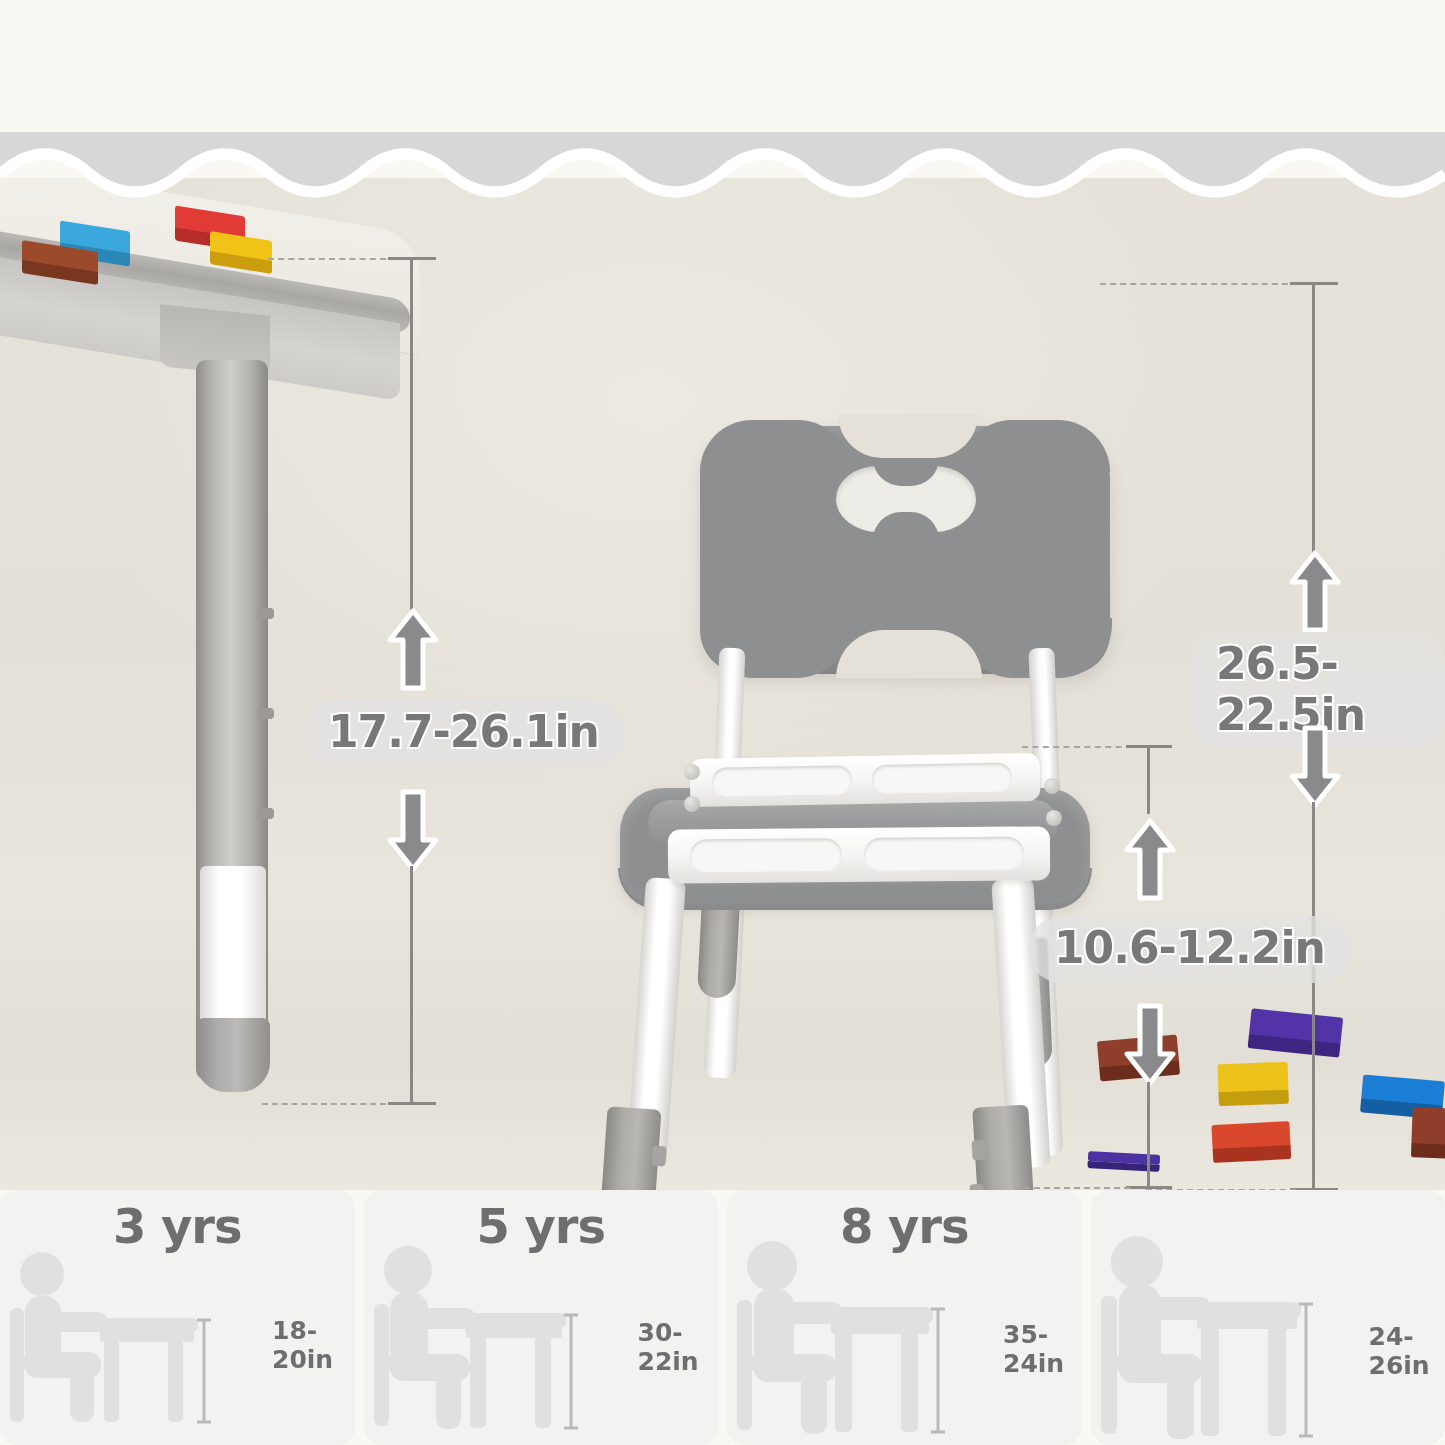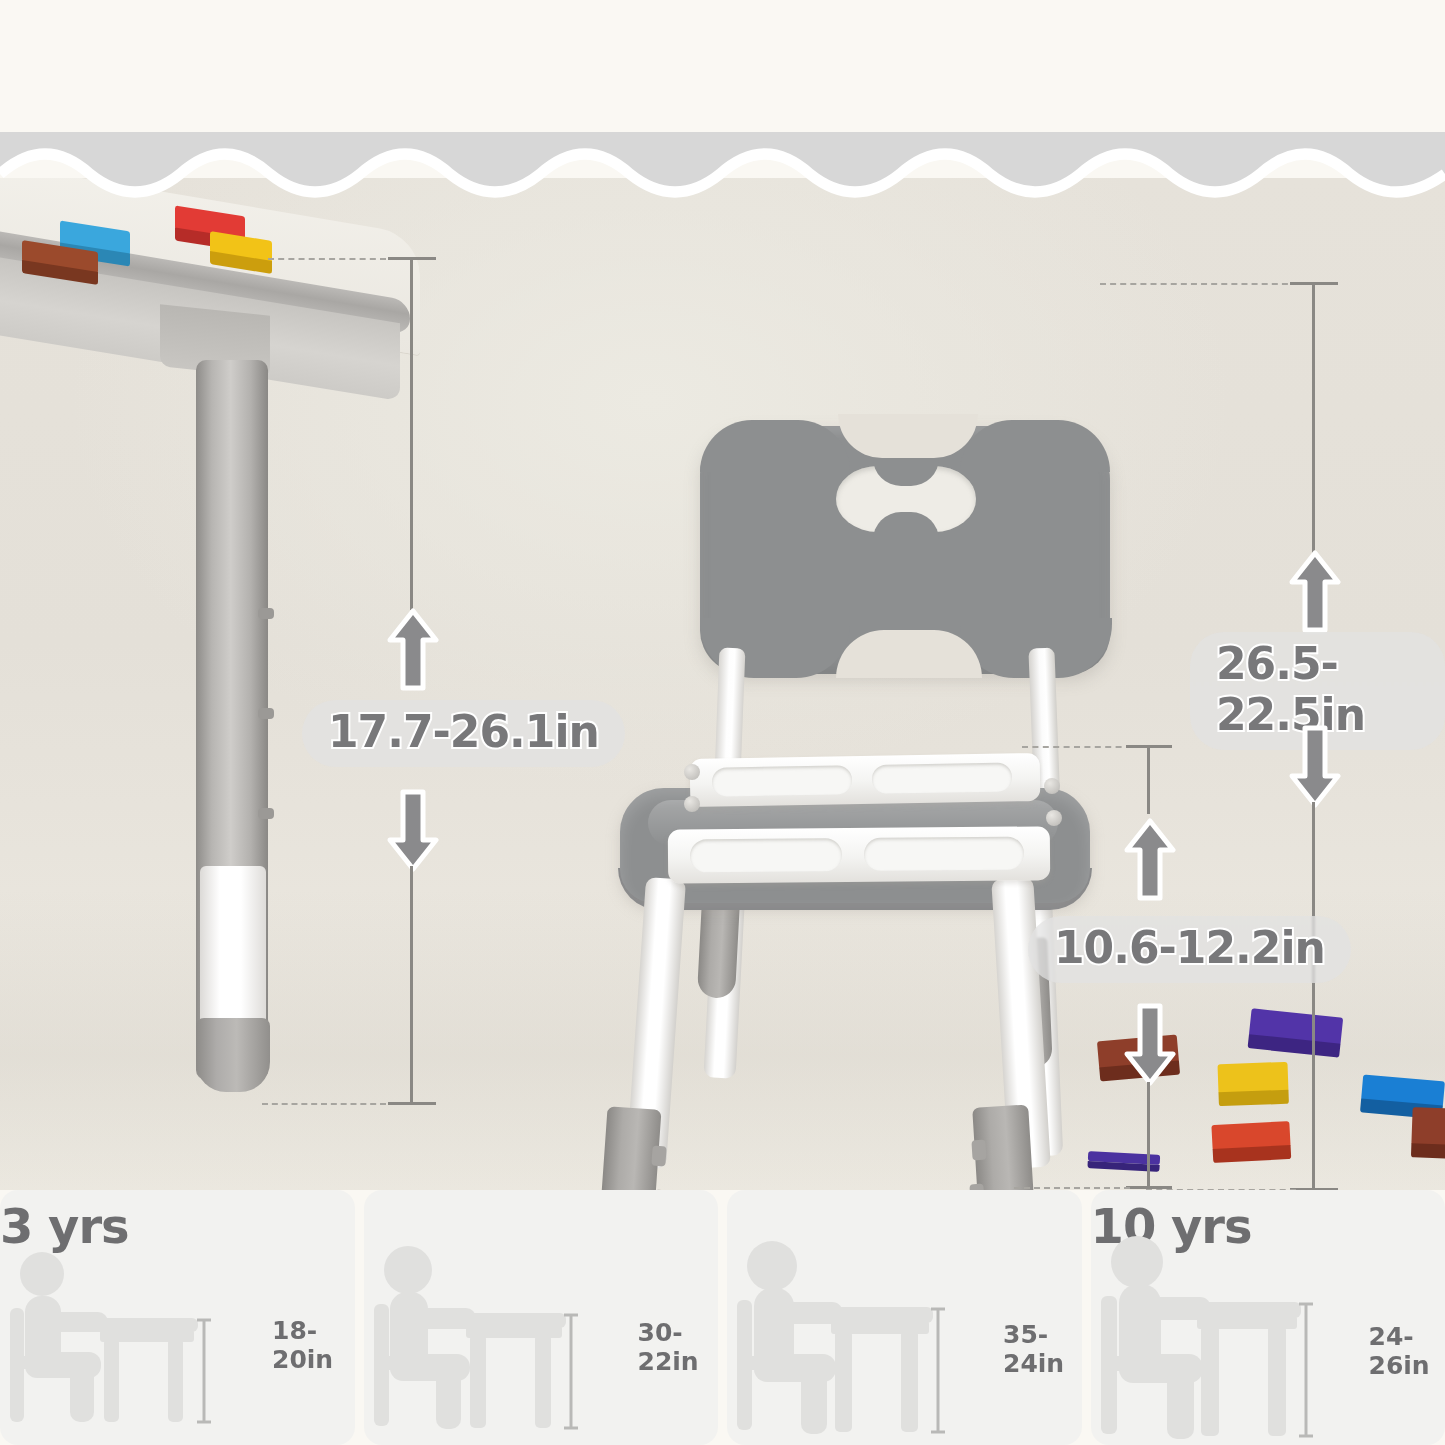--- a/index.html
+++ b/index.html
@@ -114,21 +114,21 @@
 
   .pill{position:absolute;display:flex;align-items:center;justify-content:center;
     background:rgba(226,226,226,.72);border-radius:34px;padding:6px 26px 10px;
     backdrop-filter:blur(1px);}
   .pill span{font-size:44px;font-weight:bold;color:#78787a;letter-spacing:-1px;
     -webkit-text-stroke:4px #ffffff;paint-order:stroke fill;}
 
   
   .age-row{position:absolute;left:0;top:1190px;width:1445px;height:255px;display:flex;gap:9px;padding:0 0 0 0;box-sizing:border-box;}
   .age-card{position:relative;flex:1;background:#f2f2f0;border-radius:18px;overflow:hidden;}
-  .age-title{position:absolute;left:0;top:8px;width:100%;
+  .age-title{position:absolute;left:0;top:8px;width:100%;text-align:center;
     font-size:48px;font-weight:bold;color:#6e6e70;letter-spacing:-1px;}
   .age-svg{position:absolute;left:8px;top:44px;}
   .age-dim{position:absolute;font-size:25px;font-weight:bold;color:#6e6e70;}
 </style>
 </head>
 <body>
 
 <div class="stage">
 
   <div class="photo">
@@ -353,20 +353,21 @@
         <g stroke="#b9b9b7" stroke-width="3">
           <line x1="196" y1="86" x2="196" y2="188"></line>
           <line x1="189" y1="86" x2="203" y2="86"></line>
           <line x1="189" y1="188" x2="203" y2="188"></line>
         </g>
       </svg>
       <div class="age-dim" style="left:272px;top:126px;">18-20in</div>
     </div>
 
     <div class="age-card">
+      <div class="age-title">5 yrs</div>
       <svg class="age-svg" width="262" height="205" viewBox="0 0 262 205">
         <g fill="#e0e0de">
           <circle cx="36" cy="36" r="24"></circle>
           <rect x="18" y="58" width="38" height="84" rx="17"></rect>
           <rect x="42" y="74" width="62" height="21" rx="10"></rect>
           <rect x="18" y="120" width="80" height="27" rx="13"></rect>
           <rect x="64" y="133" width="25" height="62" rx="10"></rect>
           <rect x="2" y="70" width="15" height="122" rx="6"></rect>
           <rect x="2" y="122" width="46" height="14" rx="6"></rect>
           <rect x="80" y="79" width="114" height="15" rx="6"></rect>
@@ -377,20 +378,21 @@
         <g stroke="#b9b9b7" stroke-width="3">
           <line x1="199" y1="81" x2="199" y2="194"></line>
           <line x1="192" y1="81" x2="206" y2="81"></line>
           <line x1="192" y1="194" x2="206" y2="194"></line>
         </g>
       </svg>
       <div class="age-dim" style="left:274px;top:128px;">30-22in</div>
     </div>
 
     <div class="age-card">
+      <div class="age-title">8 yrs</div>
       <svg class="age-svg" width="262" height="208" viewBox="0 0 262 208">
         <g fill="#e0e0de">
           <circle cx="37" cy="32" r="25"></circle>
           <rect x="19" y="54" width="40" height="88" rx="18"></rect>
           <rect x="44" y="68" width="64" height="22" rx="11"></rect>
           <rect x="19" y="120" width="82" height="28" rx="13"></rect>
           <rect x="66" y="134" width="26" height="66" rx="10"></rect>
           <rect x="2" y="66" width="15" height="130" rx="6"></rect>
           <rect x="2" y="122" width="48" height="14" rx="6"></rect>
           <rect x="82" y="73" width="116" height="16" rx="6"></rect>
@@ -401,21 +403,20 @@
         <g stroke="#b9b9b7" stroke-width="3">
           <line x1="203" y1="75" x2="203" y2="198"></line>
           <line x1="196" y1="75" x2="210" y2="75"></line>
           <line x1="196" y1="198" x2="210" y2="198"></line>
         </g>
       </svg>
       <div class="age-dim" style="left:276px;top:130px;">35-24in</div>
     </div>
 
     <div class="age-card">
-      <div class="age-title">10 yrs</div>
       <svg class="age-svg" width="262" height="212" viewBox="0 0 262 212">
         <g fill="#e0e0de">
           <circle cx="38" cy="28" r="26"></circle>
           <rect x="20" y="50" width="42" height="92" rx="19"></rect>
           <rect x="46" y="63" width="66" height="23" rx="11"></rect>
           <rect x="20" y="120" width="84" height="29" rx="14"></rect>
           <rect x="68" y="135" width="27" height="70" rx="10"></rect>
           <rect x="2" y="62" width="16" height="138" rx="6"></rect>
           <rect x="2" y="122" width="50" height="15" rx="6"></rect>
           <rect x="84" y="68" width="118" height="16" rx="6"></rect>

